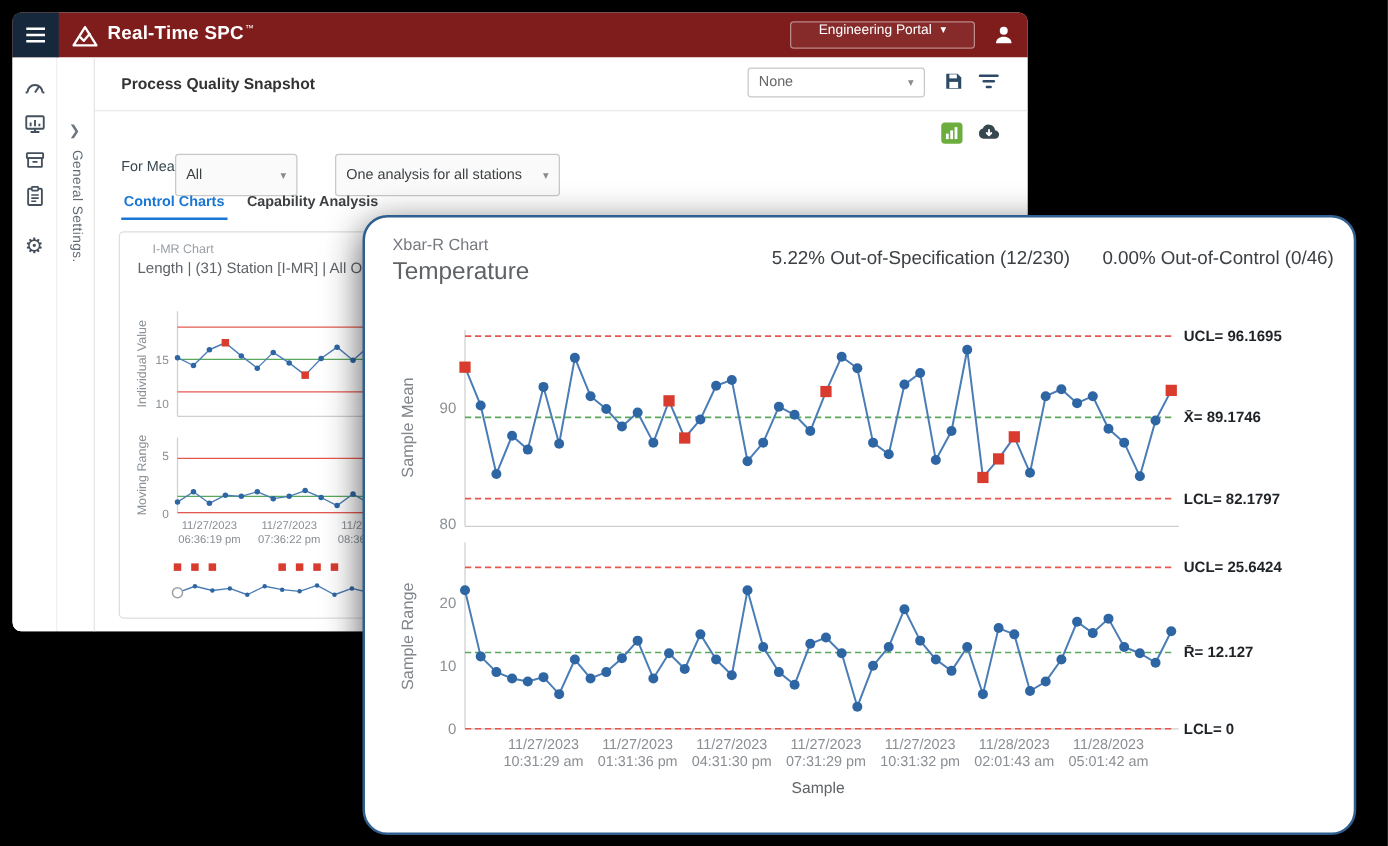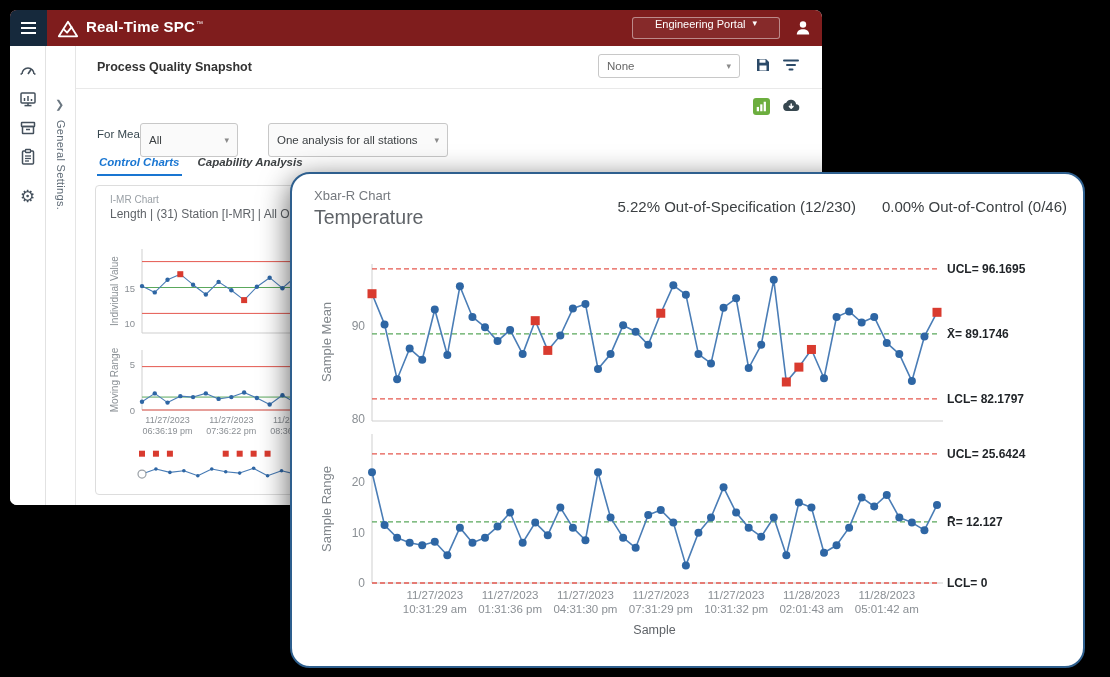--- a/index.html
+++ b/index.html
@@ -44,27 +44,27 @@
   .iconbtn.filter { left:706px; }
   .divider { position:absolute; left:0; right:0; top:42px; height:1px; background:#e9e9e9; }
   .panel-title { position:absolute; left:21px; top:55px; font-size:12px; font-weight:700; color:#263238; }
   .green-btn { position:absolute; left:677px; top:52px; width:17px; height:17px; background:#6cae3e; border:none; border-radius:3px; cursor:pointer; padding:0; display:flex; align-items:center; justify-content:center; }
   .cloud-btn { position:absolute; left:702px; top:51px; background:none; border:none; cursor:pointer; padding:0; }
   .fm-label { position:absolute; left:21px; top:82px; font-size:11.5px; color:#37474f; }
   .select { position:absolute; top:77px; height:23px; border:1px solid #c8c8c8; border-radius:3px; background:#fafafa; display:flex; align-items:center; padding:16px 8px; font-size:11.5px; color:#3c4043; cursor:pointer; }
   .select .caret2 { margin-left:auto; }
   .select.s1 { left:64px; width:98px; }
   .select.s2 { left:192px; width:180px; }
-  .tabs { position:absolute; left:21px; top:106px; display:flex; gap:14px;font-style:italic; }
+  .tabs { position:absolute; left:21px; top:106px; display:flex; gap:14px; }
   .tab { font-size:11.5px; font-weight:600; color:#3c4043; padding:4px 2px 6px; cursor:pointer; }
   .tab.active { color:#1976d2; border-bottom:2px solid #1976d2; }
 
   
   .imr-card { position:absolute; left:19px; top:139px; width:700px; height:310px; border:1px solid #ddd; border-radius:4px; background:#fff; }
-  .imr-label { position:absolute; left:14px; top:8px; font-size:10px; color:#9aa0a6; }
+  .imr-label { position:absolute; left:26px; top:8px; font-size:10px; color:#9aa0a6; }
   .imr-sub { position:absolute; left:14px; top:21px; font-size:12px; color:#5f6368; }
   .vsmall { position:absolute; white-space:nowrap; font-size:10px; color:#8a9095; transform:translate(-50%,-50%) rotate(-90deg); }
   .v1 { left:18px; top:105px; }
   .v2 { left:18px; top:194px; }
   .imr-card svg { position:absolute; left:6px; top:44px; }
 
   
   .xhead { position:absolute; left:22px; top:14px; }
   .xlabel { font-size:13px; color:#75797e; }
   .xtitle { font-size:19.5px; color:#5f6368; margin-top:3px; }

